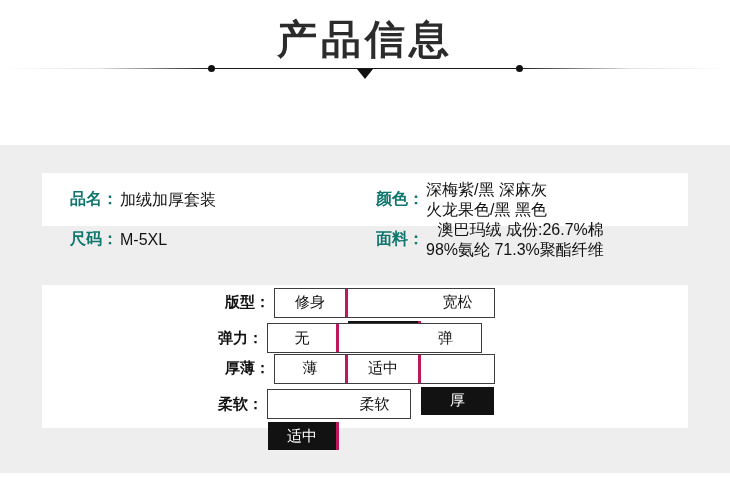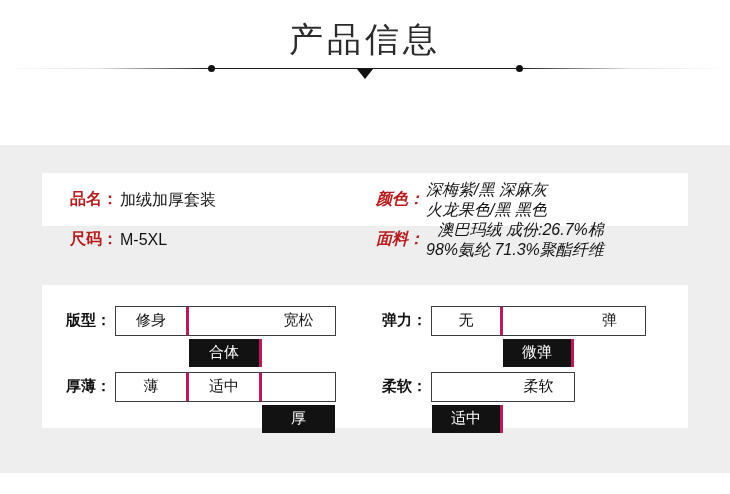--- a/index.html
+++ b/index.html
@@ -24,22 +24,22 @@
     width: 730px;
     height: 145px;
     background: #ffffff;
   }
   .page-title {
     position: absolute;
     left: 0;
     top: 18px;
     width: 730px;
     text-align: center;
-    font-size: 34px;
-    font-weight: 400;
+    font-size: 40px;
+    font-weight: 700;
     letter-spacing: 4px;
     color: #2b2b2b;
     line-height: 42px;
   }
 
   
   .rule-wrap {
     position: absolute;
     left: 0;
     top: 60px;
@@ -109,26 +109,26 @@
   }
   .info-row.r1 { top: 0px;  background: #ffffff; }
   .info-row.r2 { top: 40px; background: transparent; text-align: right; }
 
   .info-cell {
     display: flex;
     align-items: center;
     height: 53px;
   }
   .info-cell.left  { width: 320px; padding-left: 28px; box-sizing: border-box; }
-  .info-cell.right { width: 326px; padding-left: 14px; box-sizing: border-box; font-style: italic; }
+  .info-cell.right { width: 326px; padding-left: 14px; box-sizing: border-box; }
 
   .field-label {
     font-size: 16px;
     font-weight: bold;
-    color: #b91c1c;
+    color: #0f766e;
     white-space: nowrap;
     flex: 0 0 auto;
   }
   .field-value {
     font-size: 16px;
     font-weight: 500;
     color: #121212;
     white-space: pre;
     line-height: 20px;
     margin-left: 2px;
@@ -144,20 +144,21 @@
     height: 143px;        
     background: #ffffff;
   }
   .attr-row {
     position: absolute;
     left: 0;
     width: 646px;
     height: 71px;
     display: flex;
     align-items: center;
+    flex-direction: column;
   }
   .attr-row.a1 { top: 0px; }
   .attr-row.a2 { top: 66px; }
 
   .attr-group {
     display: flex;
     align-items: center;
     height: 71px;
   }
   .attr-group.g-left  { width: 328px; padding-left: 24px; box-sizing: border-box; }

